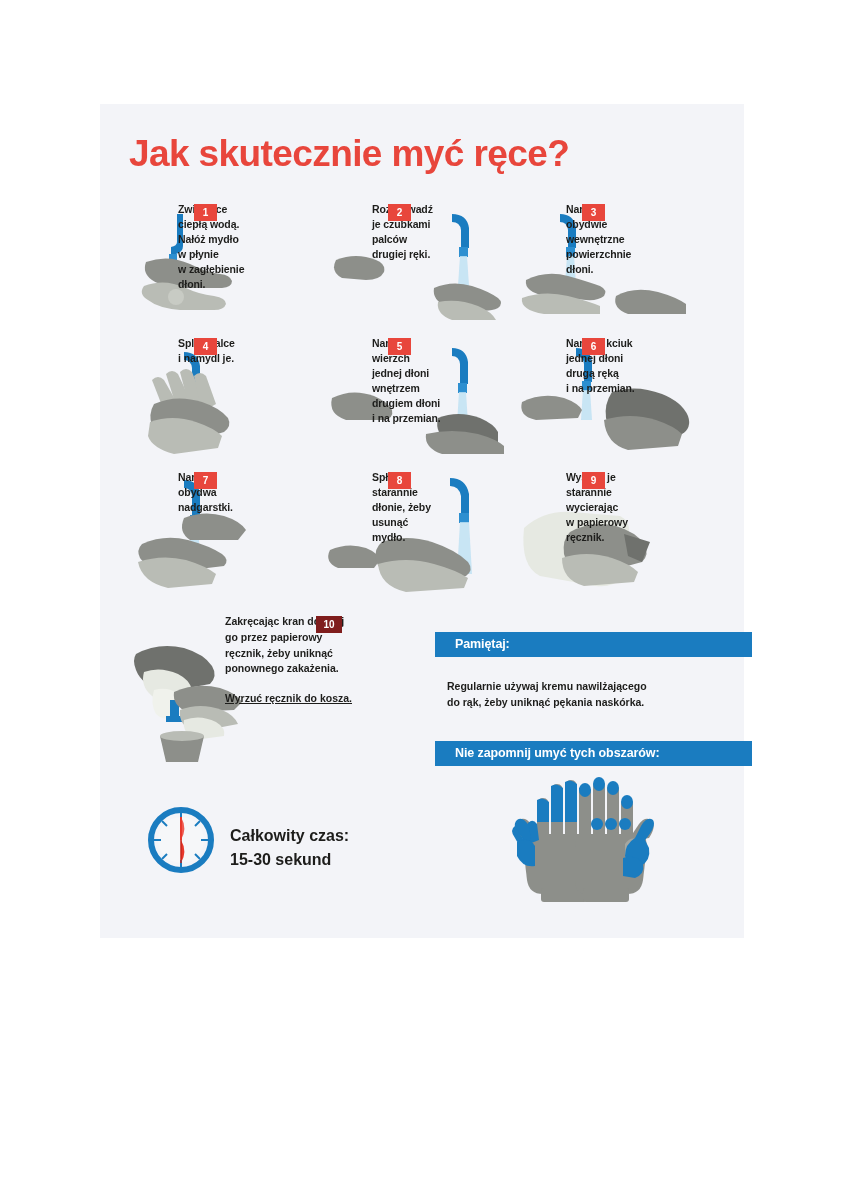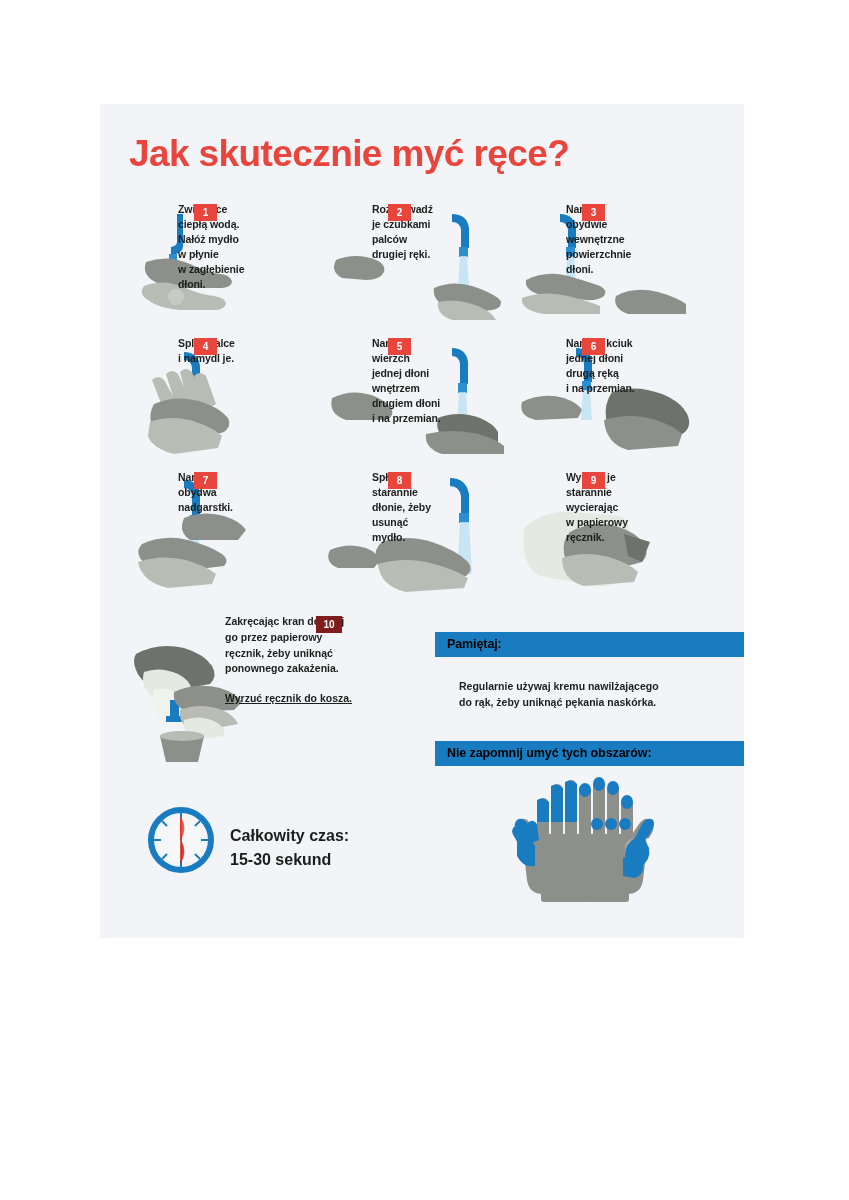--- a/index.html
+++ b/index.html
@@ -131,41 +131,40 @@
   .step10-art {
     position: absolute;
     left: 30px;
     top: 22px;
   }
 
   
   .banner {
     position: absolute;
     background: #1a7cc0;
-    color: #000000;
+    color: #ffffff;
     font-size: 12.5px;
     font-weight: bold;
     line-height: 25px;
-    padding-left: 12px;
+    padding-left: 20px;
     letter-spacing: -0.1px;
   }
   #banner-remember { left: 335px; top: 528px; width: 297px; height: 25px; }
   #banner-areas    { left: 335px; top: 637px; width: 297px; height: 25px; }
 
   .remember-body {
     position: absolute;
     left: 347px;
     top: 575px;
     width: 300px;
     font-size: 10.5px;
     font-weight: bold;
     color: #1d1d1b;
     line-height: 1.5;
     white-space: pre-line;
-    margin-left: 12px;
   }
 
   
   .timer {
     position: absolute;
     left: 48px;
     top: 703px;
     width: 250px;
     height: 66px;
   }

